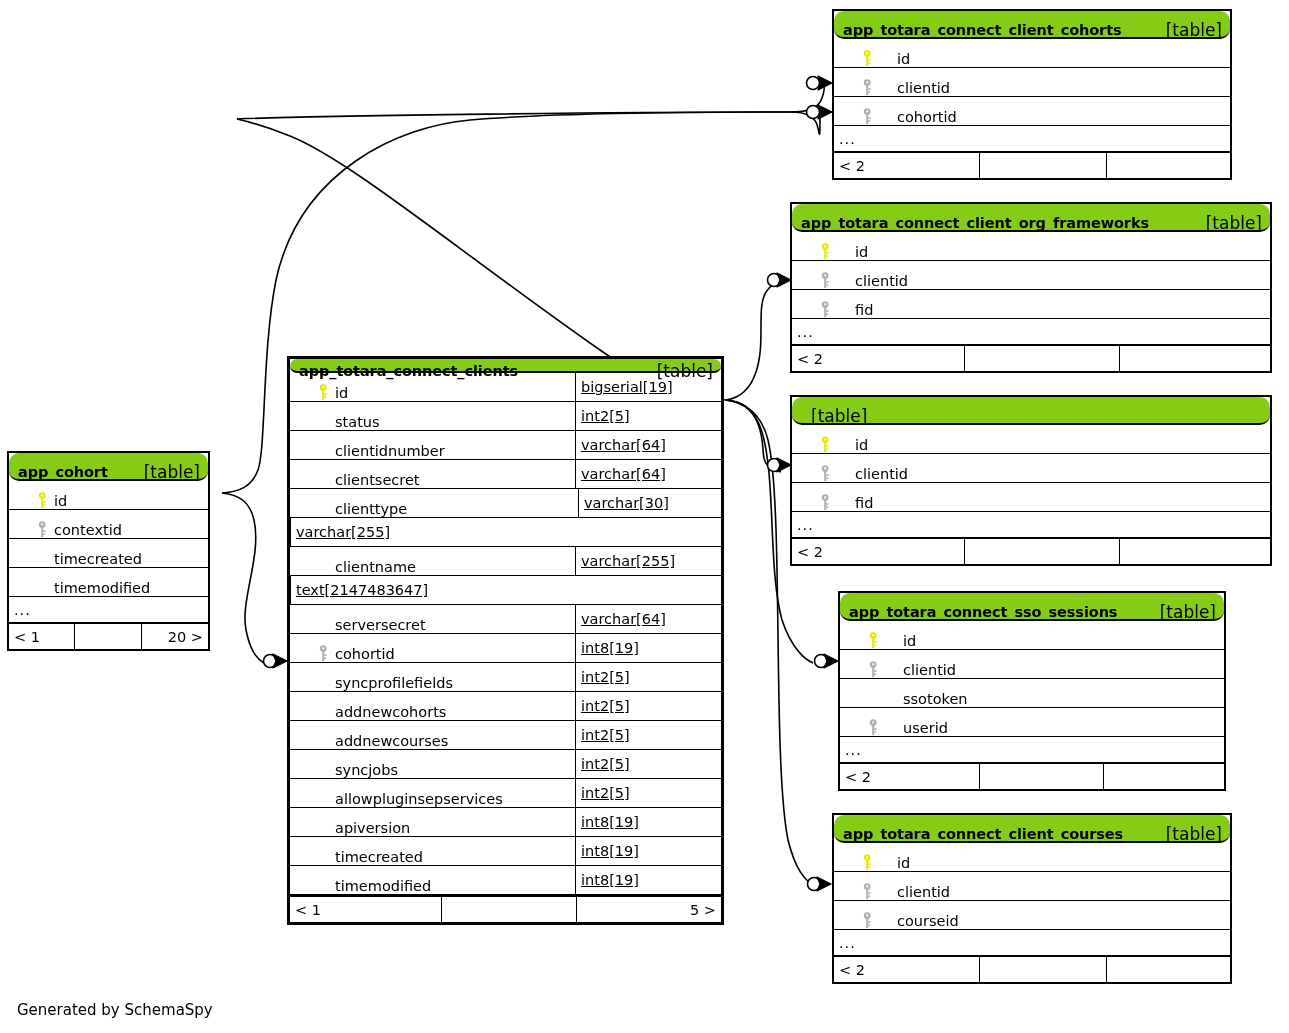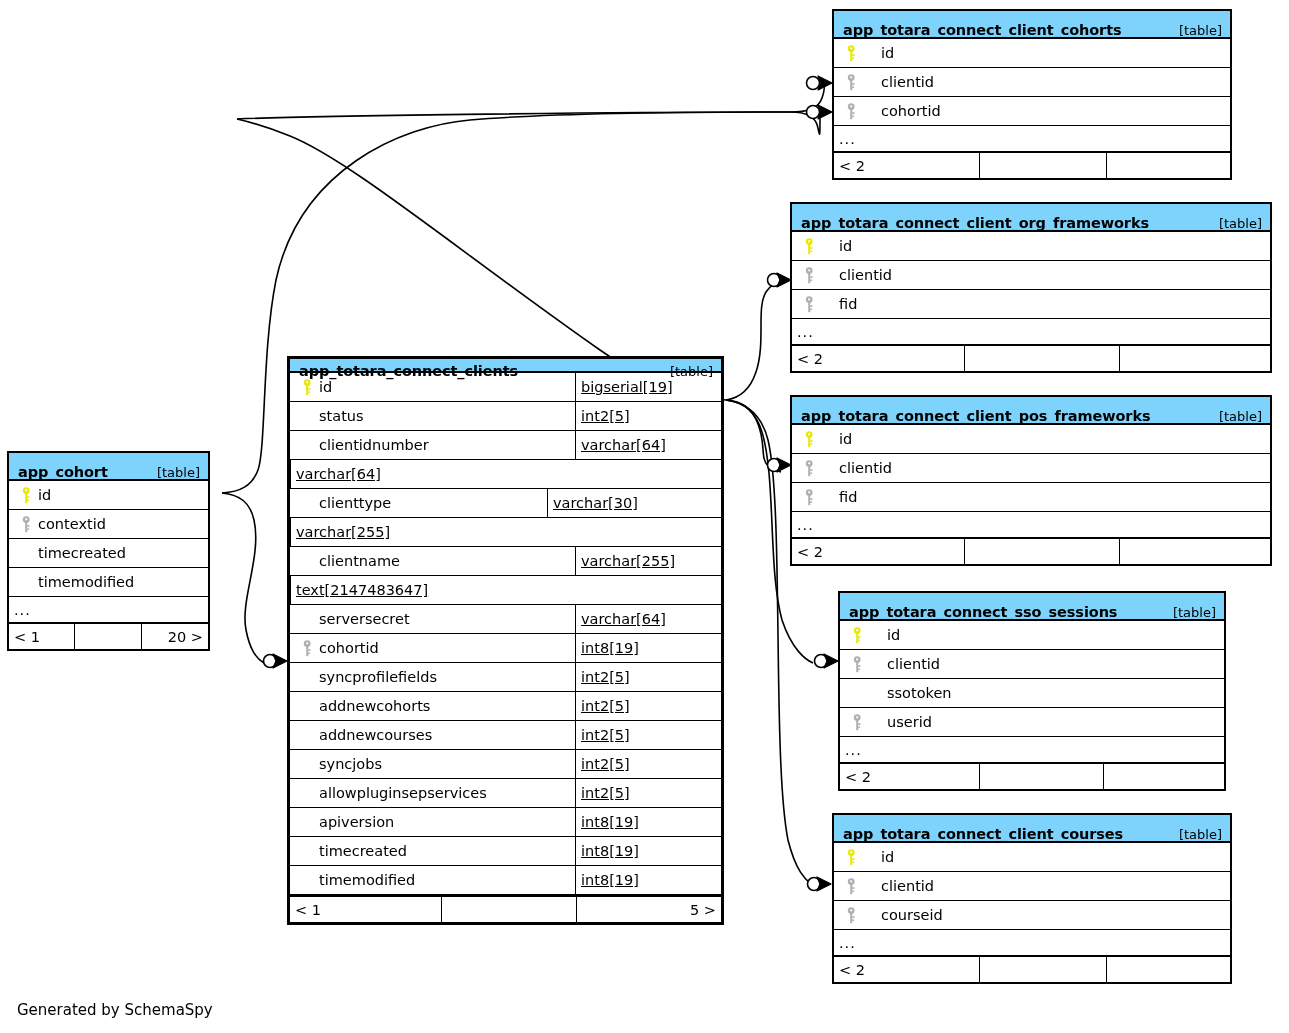--- a/index.html
+++ b/index.html
@@ -34,57 +34,58 @@
     position: absolute;
     background: #ffffff;
     border: 2px solid #000000;
     box-sizing: border-box;
     z-index: 3;
   }
   .tbl.focus {
     border-width: 3px;
   }
   .thead {
-    background: #7dd3fc;
+    background: #84cc16;
     border-bottom: 2px solid #000000;
     display: flex;
     align-items: center;
     justify-content: space-between;
     padding: 12px 8px 0 9px;
     box-sizing: border-box;
     height: 28px;
+    border-radius: 10px;
   }
   .tbl.focus .thead { height: 14px; }
   .tname {
     font-weight: bold;
     font-size: 14.5px;
     letter-spacing: -0.1px;
     white-space: nowrap;
   }
   .ttag {
-    font-size: 13px;
+    font-size: 17px;
     font-weight: normal;
     white-space: nowrap;
     padding-left: 10px;
   }
   .row {
     display: flex;
     align-items: center;
     border-bottom: 1px solid #000000;
     box-sizing: border-box;
     height: 29px;
     font-size: 14.5px;
   }
   .row:last-child { border-bottom: none; }
   .rowname {
     display: flex;
-    align-items: center;
+    align-items: flex-end;
     flex: 1 1 auto;
     min-width: 0;
-    padding-left: 7px;
+    padding-left: 23px;
     box-sizing: border-box;
     height: 100%;
   }
   .coltype {
     flex: 0 0 auto;
     border-left: 1px solid #000000;
     padding-left: 5px;
     box-sizing: border-box;
     height: 100%;
     display: flex;
@@ -266,28 +267,32 @@
       <span class="coltype" style="width:146px">int2[5]</span>
     </div>
     <div class="row">
       <span class="rowname">
           <span class="keyslot"></span>
       <span class="collabel">clientidnumber</span>
         </span>
       <span class="coltype" style="width:146px">varchar[64]</span>
     </div>
     <div class="row">
+      <span class="rowname">
+          <span class="keyslot"></span>
+      <span class="collabel">clientsecret</span>
+        </span>
       <span class="coltype" style="width:146px">varchar[64]</span>
     </div>
     <div class="row">
       <span class="rowname">
           <span class="keyslot"></span>
       <span class="collabel">clienttype</span>
         </span>
-      <span class="coltype" style="width:174px">varchar[30]</span>
+      <span class="coltype" style="width:143px">varchar[30]</span>
     </div>
     <div class="row">
       <span class="coltype" style="width:146px">varchar[255]</span>
     </div>
     <div class="row">
       <span class="rowname">
           <span class="keyslot"></span>
       <span class="collabel">clientname</span>
         </span>
       <span class="coltype" style="width:146px">varchar[255]</span>
@@ -486,21 +491,20 @@
     <div class="ellipsis-row">...</div>
     <div class="tfoot">
       <span class="fcell" style="flex:0 0 173px">&lt; 2</span>
       <span class="fcell" style="flex:0 0 155px"></span>
       <span class="fcell right"></span>
     </div>
   </div>
 
   <div class="tbl" style="left:790px; top:395px; width:482px;">
     <div class="thead">
-      <span class="tname">app_totara_connect_client_pos_frameworks</span>
       <span class="ttag">[table]</span>
     </div>
     <div class="row">
       <span class="rowname">
         <span class="keyslot">
           <svg class="keyicon" width="10" height="17" viewBox="0 0 10 17">
               <circle cx="4.2" cy="3.6" r="3.4" fill="#e8e800"></circle>
               <circle cx="4.2" cy="3.3" r="1.1" fill="#ffffff"></circle>
               <rect x="3.2" y="5.8" width="2.1" height="10.4" fill="#e8e800"></rect>
               <rect x="5.3" y="9.2" width="2.2" height="1.7" fill="#e8e800"></rect>

